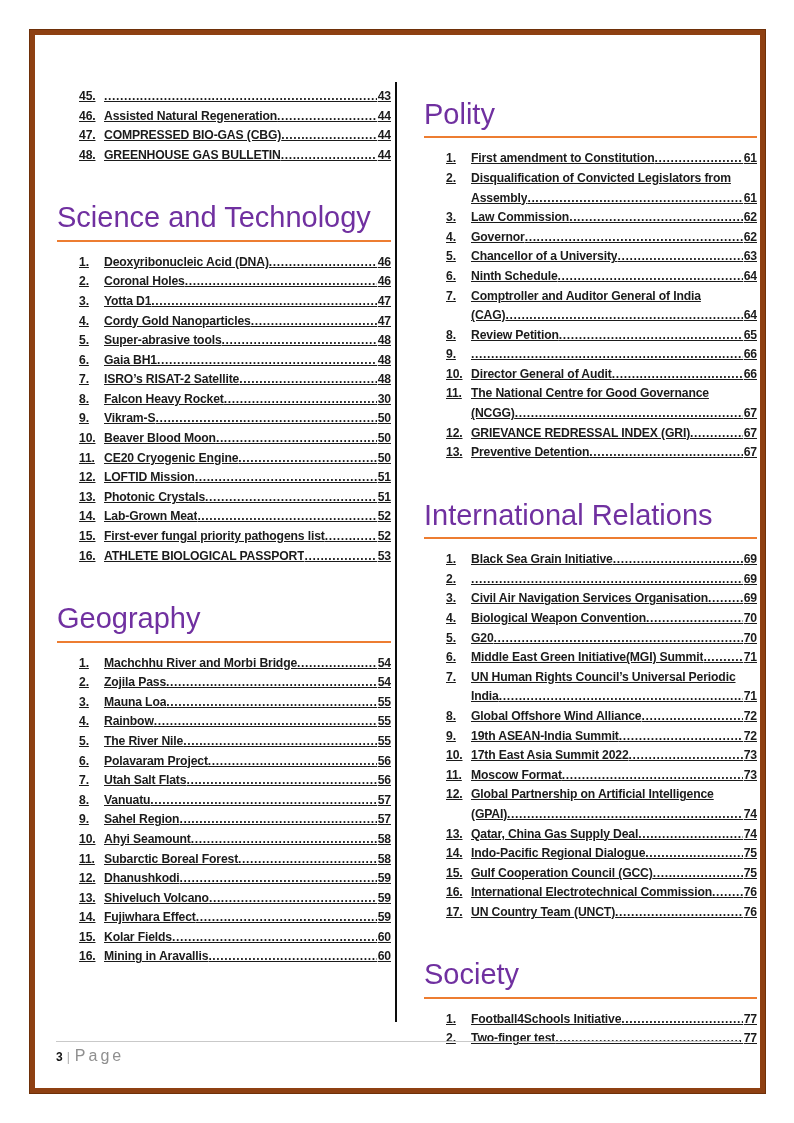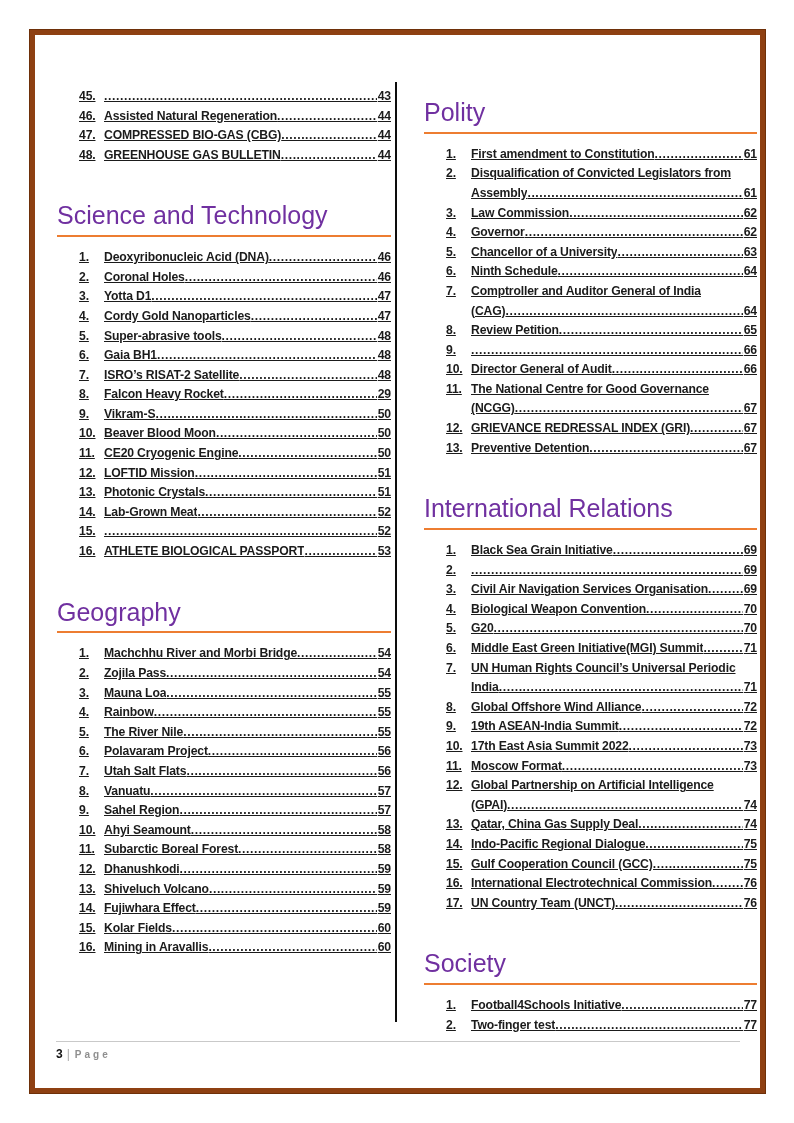--- a/index.html
+++ b/index.html
@@ -30,21 +30,21 @@
   }
   .col-left{left:57px;top:87px;width:334px;}
   .col-right{left:424px;top:98px;width:333px;}
   .column-divider{
     position:absolute;
     left:395px;top:82px;
     width:2px;height:940px;
     background:#0d0d0d;
   }
   .section-heading{
-    font-size:25px;
+    font-size:29px;
     font-weight:400;
     letter-spacing:0;
     color:var(--purple);
     line-height:1.15;
     margin-top:36px;
   }
   .column > .section-heading:first-child{margin-top:0;}
   .rule{
     border-top:2px solid var(--orange);
     margin-top:5px;
@@ -70,21 +70,21 @@
   .footer{
     position:absolute;
     left:56px;top:1041px;
     width:684px;
     border-top:1px solid #c9c9c9;
     padding-top:5px;
     font-size:12px;
   }
   .footer .pg-num{font-weight:700;color:#111;}
   .footer .pg-div{color:#aaa;font-weight:400;margin:0 5px 0 4px;}
-  .footer .pg-label{color:#8f8f8f;font-weight:700;letter-spacing:3px;font-size:10px;}
+  .footer .pg-label{color:#8f8f8f;font-weight:400;letter-spacing:3px;font-size:16px;}
 </style>
 </head>
 <body>
 
 <div class="page-border"></div>
 
 <div class="column-divider"></div>
 
 <div class="column col-left">
     <div class="toc-list list-indent">
@@ -177,21 +177,21 @@
           <span class="t">ISRO’s RISAT-2 Satellite</span>
           <span class="dots">............................................................................................................................................................................................................................</span>
           <span class="pg">48</span>
         </div>
       </div>
       <div class="toc-entry">
         <div class="line">
           <span class="num">8.</span>
           <span class="t">Falcon Heavy Rocket</span>
           <span class="dots">............................................................................................................................................................................................................................</span>
-          <span class="pg">29</span>
+          <span class="pg">30</span>
         </div>
       </div>
       <div class="toc-entry">
         <div class="line">
           <span class="num">9.</span>
           <span class="t">Vikram-S</span>
           <span class="dots">............................................................................................................................................................................................................................</span>
           <span class="pg">50</span>
         </div>
       </div>
@@ -231,20 +231,21 @@
         <div class="line">
           <span class="num">14.</span>
           <span class="t">Lab-Grown Meat</span>
           <span class="dots">............................................................................................................................................................................................................................</span>
           <span class="pg">52</span>
         </div>
       </div>
       <div class="toc-entry">
         <div class="line">
           <span class="num">15.</span>
+          <span class="t">First-ever fungal priority pathogens list</span>
           <span class="dots">............................................................................................................................................................................................................................</span>
           <span class="pg">52</span>
         </div>
       </div>
       <div class="toc-entry">
         <div class="line">
           <span class="num">16.</span>
           <span class="t">ATHLETE BIOLOGICAL PASSPORT</span>
           <span class="dots">............................................................................................................................................................................................................................</span>
           <span class="pg">53</span>

